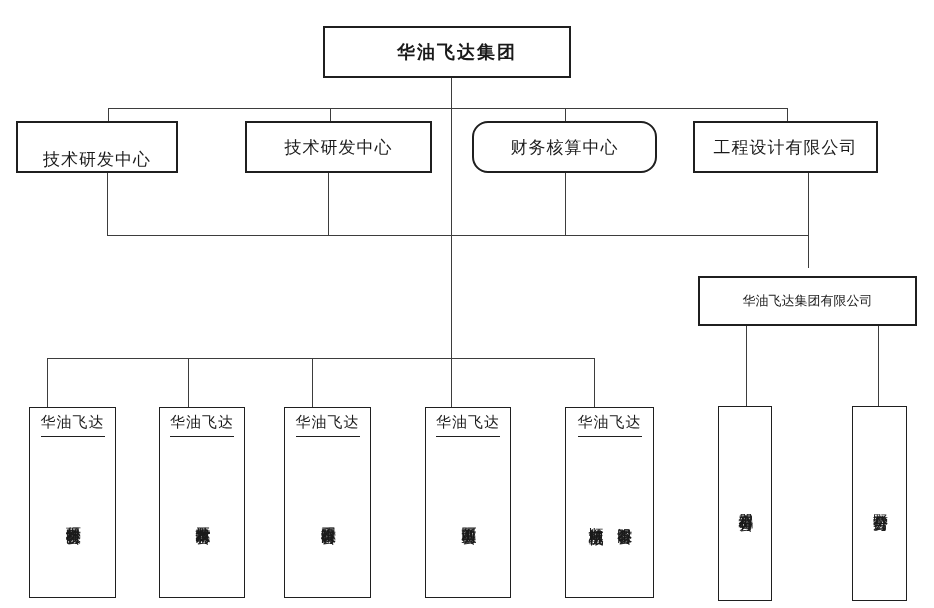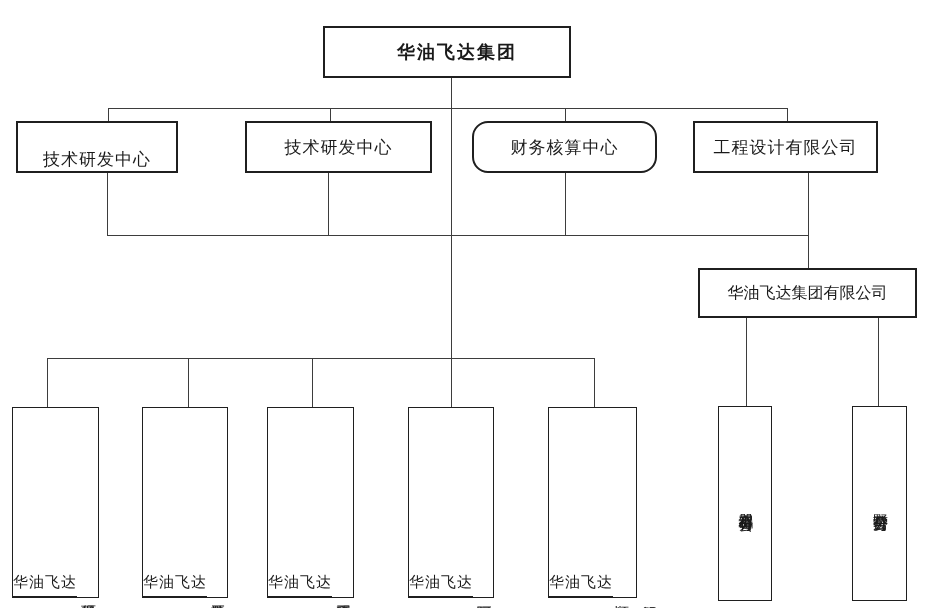--- a/index.html
+++ b/index.html
@@ -7,23 +7,23 @@
     position:relative;width:934px;height:608px;background:#ffffff;overflow:hidden;
     font-family:"Liberation Serif","DejaVu Serif",serif;color:#1a1a1a;
   }
   .box{
     position:absolute;box-sizing:border-box;background:#ffffff;
     border:2px solid #1f1f1f;display:flex;align-items:center;justify-content:center;
     text-align:center;white-space:nowrap;
   }
   .root-box{font-weight:bold;font-size:18px;letter-spacing:2px;}
   .l2-box{font-size:17px;letter-spacing:1px;}
-  .group-box{font-size:16px;}
+  .group-box{font-size:13px;margin-top:8px;}
   .sub-box{
-    border-width:1.5px;flex-direction:row;align-items:flex-end;justify-content:flex-start;
+    border-width:1.5px;flex-direction:column;align-items:center;justify-content:flex-start;margin-left:17px;
   }
   .sub-hdr{
     flex:0 0 auto;height:28px;border-bottom:1.5px solid #1f1f1f;
     display:flex;align-items:center;justify-content:center;
     font-size:15px;letter-spacing:1px;
   }
   .sub-body{
     flex:1 1 auto;display:flex;align-items:center;justify-content:center;gap:13px;
   }
   .branch-box{border-width:1.5px;}

